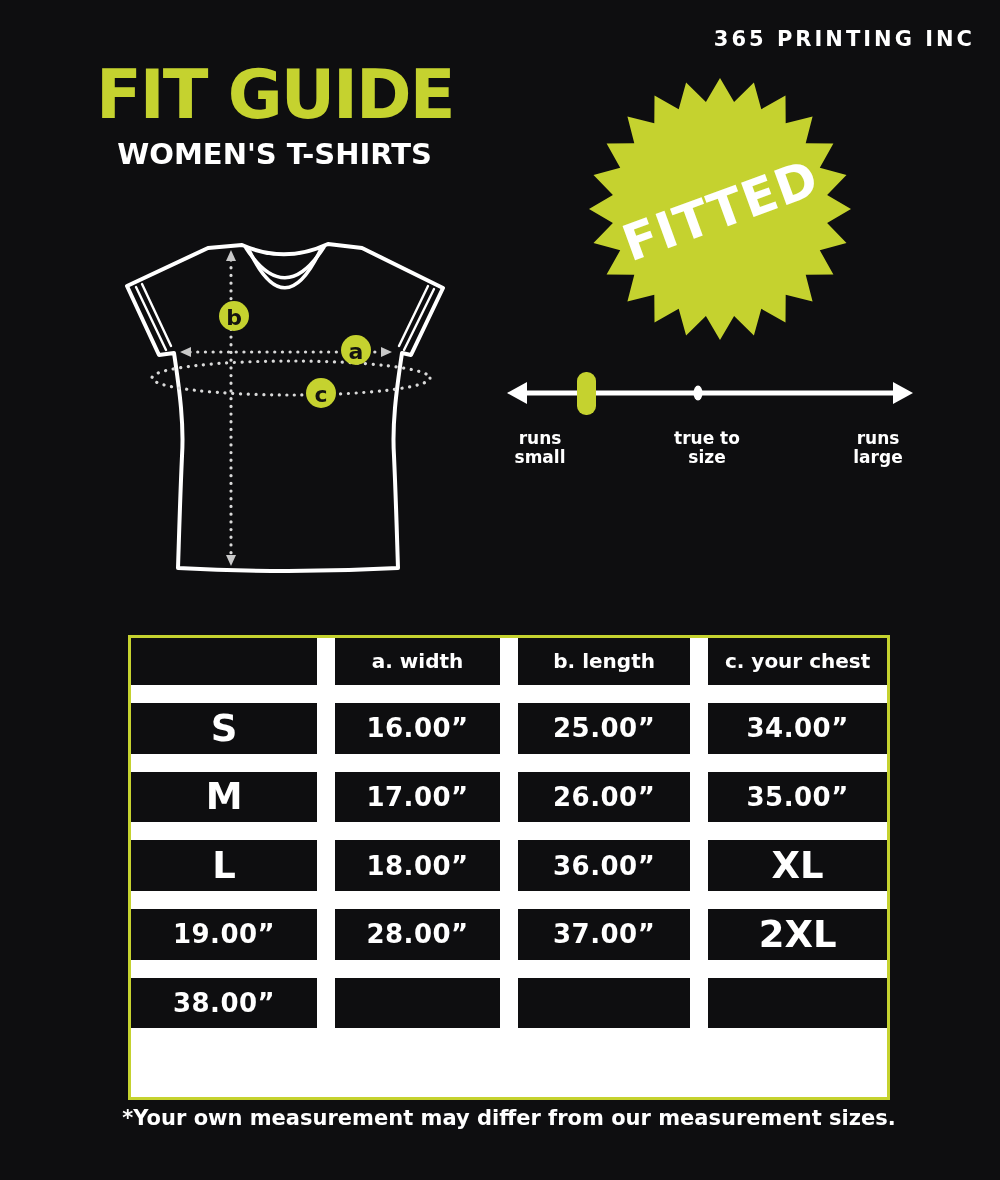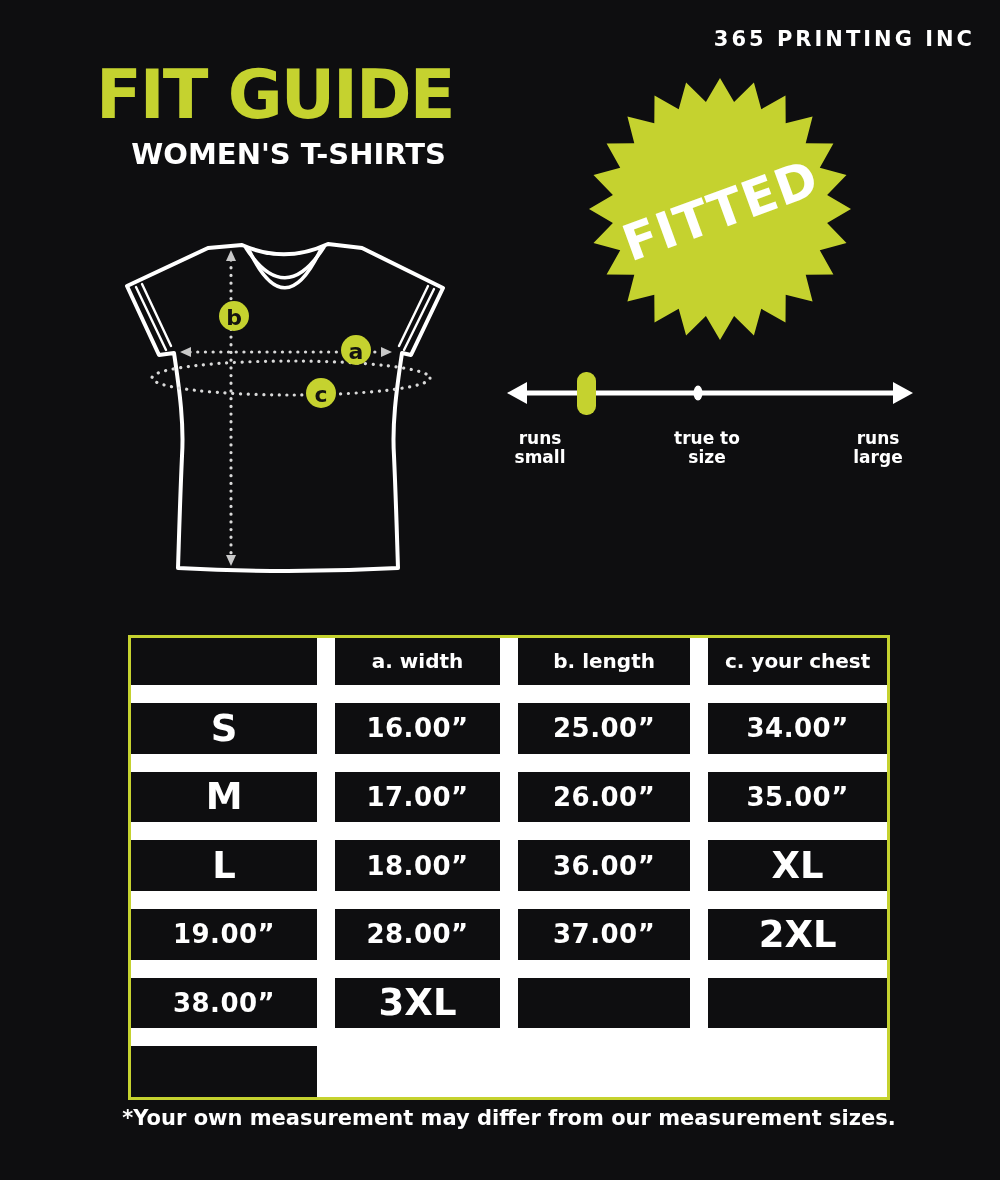--- a/index.html
+++ b/index.html
@@ -14,21 +14,21 @@
     position:absolute; top:27px; right:25px;
     font-size:21px; font-weight:bold; letter-spacing:3px; color:var(--fg);
   }
   .title {
     position:absolute; left:60px; top:56px;
     font-size:67px; font-weight:bold; letter-spacing:-2px; color:var(--accent);
     white-space:nowrap;
     margin-left:36px;
   }
   .subtitle {
-    position:absolute; left:70px; top:137px; width:376px;
+    position:absolute; left:56px; top:137px; width:376px;
     font-size:29px; font-weight:bold; text-align:right; color:var(--fg);
     white-space:nowrap;
   }
   .tshirt-svg { position:absolute; left:118px; top:228px; width:340px; height:350px; }
   .badge-svg { position:absolute; left:586px; top:75px; width:268px; height:268px; }
   .badge-text { font-size:50px; font-weight:bold; fill:#ffffff; letter-spacing:1px; }
   .scale-svg { position:absolute; left:505px; top:365px; width:410px; height:56px; }
   .scale-label {
     position:absolute; top:429px; width:120px; text-align:center;
     font-size:17px; font-weight:bold; line-height:1.12; color:var(--fg);
@@ -160,21 +160,20 @@
     <div class="val">36.00”</div>
 
     <div class="size-cell">XL</div>
     <div class="val">19.00”</div>
     <div class="val">28.00”</div>
     <div class="val">37.00”</div>
 
     <div class="size-cell">2XL</div>
     <div class="val">38.00”</div>
 
-    <div class="size-cell">3XL</div>
     <div class="val"></div>
     <div class="val"></div>
     <div class="val"></div>
   </div>
 
   <div class="footnote">*Your own measurement may differ from our measurement sizes.</div>
 
 </div>
 
 </body></html>

